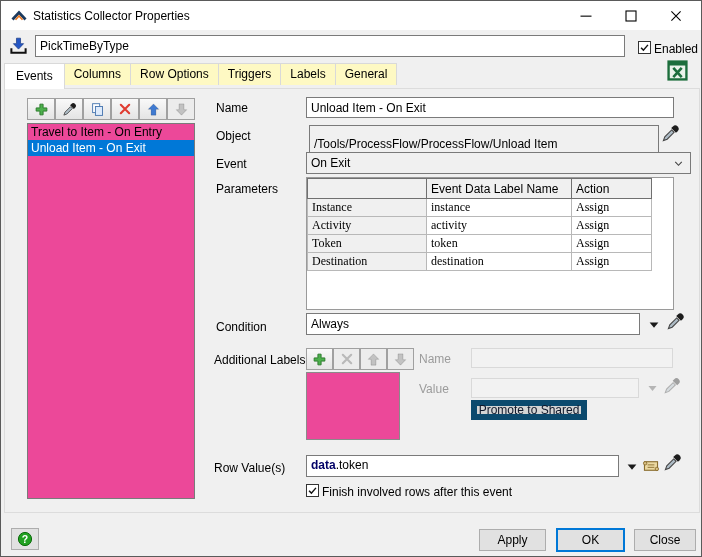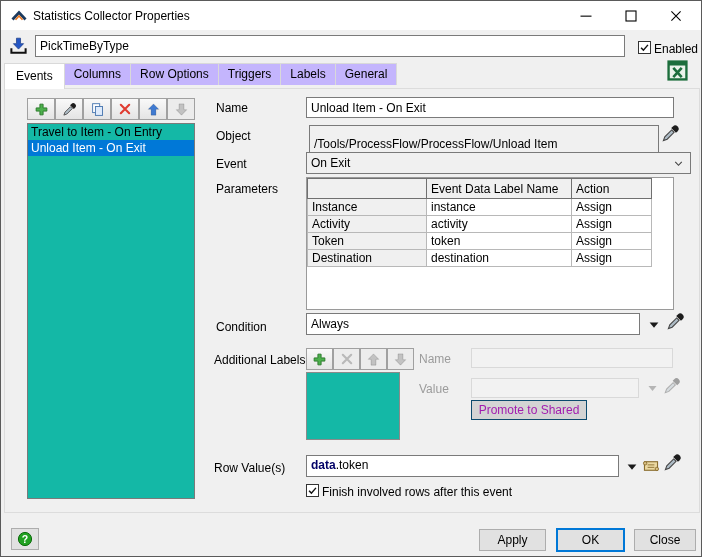--- a/index.html
+++ b/index.html
@@ -32,44 +32,44 @@
   .chk { position:absolute; width:13px; height:13px; background:#fff; border:1px solid #333;
          display:flex; align-items:center; justify-content:center; color:#111; }
 
   
   .tbtn { position:absolute; width:28px; height:22px; border:1px solid #a0a0a0;
           background:linear-gradient(#f9f9f9,#e4e4e4); display:flex; align-items:center; justify-content:center; }
   .tbtn.small { width:27px; }
   .tbtn.off { background:#ececec; }
 
   
-  .listbox { position:absolute; background:#14b8a6; border:1px solid #7a7a7a; overflow:hidden; }
+  .listbox { position:absolute; background:#ec4899; border:1px solid #7a7a7a; overflow:hidden; }
   .litem { height:16px; line-height:16px; padding-left:3px; font-size:12px; white-space:nowrap; }
   .litem.sel { background:#0078d7; color:#fff; }
 
   
   #tabs { position:absolute; left:3px; top:62px; height:26px; display:flex; align-items:flex-start; }
-  .tab { border:1px solid #d9d9d9; border-bottom:none; background:#c4b5fd; padding:3px 9px 4px 9px; font-size:12px;
+  .tab { border:1px solid #d9d9d9; border-bottom:none; background:#fef9c3; padding:3px 9px 4px 9px; font-size:12px;
          margin-right:-1px; position:relative; }
   .tab.active { background:#fff; padding:5px 11px 6px 11px; z-index:3; }
   #tabpane { position:absolute; left:3px; top:87px; width:696px; height:425px; border:1px solid #dcdcdc; background:#f0f0f0; }
 
   
   #ptable-box { position:absolute; left:305px; top:176px; width:368px; height:133px; background:#fff; border:1px solid #9a9a9a; overflow:hidden; }
   #ptable { border-collapse:collapse; table-layout:fixed; font-size:12px; }
   #ptable th, #ptable td { border:1px solid #9a9a9a; height:20px; padding:1px 4px; text-align:left; font-weight:normal; overflow:hidden; white-space:nowrap; }
   #ptable th { background:#f0f0f0; border-color:#707070; }
   #ptable td.rowhdr { background:#f0f0f0; }
-  #ptable td { border-color:#b8b8b8; height:14px; }
+  #ptable td { border-color:#b8b8b8; height:14px;font-family:Liberation Serif, serif; }
 
   
   .btn { position:absolute; border:1px solid #adadad; background:#e1e1e1; font-size:12px;
          display:flex; align-items:center; justify-content:center; font-family:"Liberation Sans",sans-serif; }
   .btn.default { border:2px solid #0078d7; }
-  .btn.disbtn { background:#d4d4d4; border:1px solid #0c4a6e; color:#a21caf;text-align:center; }
+  .btn.disbtn { background:#d4d4d4; border:6px solid #0c4a6e; color:#0f172a;text-align:center; }
 
   .ic { display:block; }
   svg text { font-family:"Liberation Sans",sans-serif; }
 </style>
 </head>
 <body>
 
 <svg width="0" height="0" style="position:absolute">
   <defs>
     <symbol id="i-logo" viewBox="0 0 16 16">

